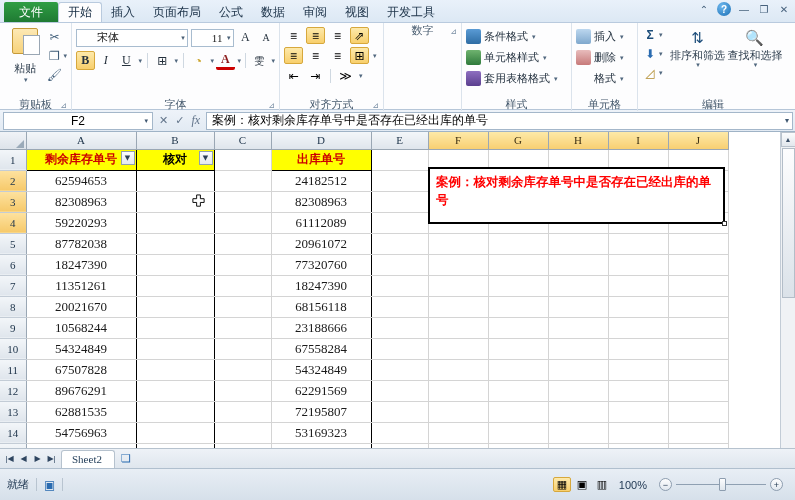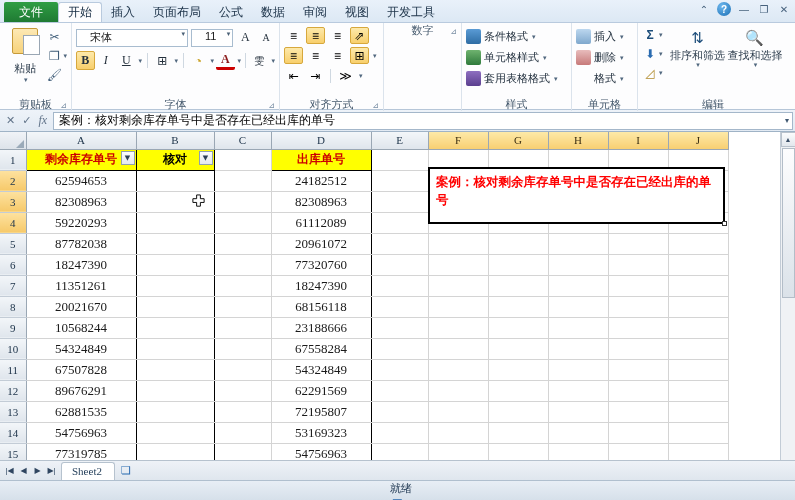--- a/index.html
+++ b/index.html
@@ -85,22 +85,22 @@
     border: 1px solid #9aa7b4;
   }
   .small-ic { width: 16px; height: 16px; display: flex;
               align-items: center; justify-content: center;
               font-size: 12px; color: #3d5b77; }
   .caret { font-size: 7px; color: #50677e; margin-left: 1px; }
 
   
   .combo {
     height: 18px; border: 1px solid #a8bccf; background: #fff;
-    display: flex; padding: 0 2px 0 13px;
-    font-size: 11px; color: #202020;
+    display: flex; align-items: center; padding: 0 2px 0 20px;
+    font-size: 11px; color: #202020; font-family: Liberation Serif, serif;
   }
   .combo .arrow { margin-left: auto; font-size: 7px; color: #4a6076; }
   .fbtn {
     width: 19px; height: 19px; display: flex; align-items: center;
     justify-content: center; font-size: 12px; color: #25313d;
     border-radius: 2px;
   }
   .fbtn.on { background: linear-gradient(#fde9ab, #f8cf6c);
              border: 1px solid #d7a83c; }
 
@@ -227,23 +227,23 @@
     display: flex; align-items: center; font-size: 11px; color: #1f3b57;
     border-radius: 3px 3px 0 0; font-family: "Liberation Serif", serif;
   }
   .newsheet {
     width: 22px; height: 17px; display: flex; align-items: center;
     justify-content: center;
   }
 
   
   .statusbar {
-    height: 20px; display: flex; align-items: center;
+    height: 32px; display: flex; align-items: center;
     background: linear-gradient(#e8eef5, #d6e0ea);
-    border-top: 1px solid #b0bfce; font-size: 11px; color: #1e3category; flex-direction: column;
+    border-top: 1px solid #b0bfce; font-size: 11px; color: #1e3category;
   }
   .st-text { padding-left: 7px; font-size: 11px; color: #1d3550; }
   .st-sep { width: 1px; height: 13px; background: #b8c4d0; margin: 0 7px; }
   .view-btns { display: flex; gap: 2px; margin-left: auto; }
   .vbtn { width: 18px; height: 15px; display: flex; align-items: center;
           justify-content: center; }
   .vbtn.on { background: linear-gradient(#fde9ab, #f8cf6c);
              border: 1px solid #d7a83c; border-radius: 2px; }
   .zoom-txt { font-size: 11px; color: #1d3550; padding: 0 8px; }
   .zoom-slider { display: flex; align-items: center; gap: 0; padding-right: 8px; }
@@ -465,20 +465,24 @@
           <div style="font-size:15px;color:#2a5d8f">🔍</div>
           <div style="margin-top:2px;text-align:right;line-height:1.1">查找和选择</div>
           <div class="caret">▾</div>
         </div>
       </div>
       <div class="grp-label">编辑</div>
     </div>
   </div>
 
   <div class="fxbar">
+    <div class="namebox">
+      <span>F2</span>
+      <span class="arrow">▾</span>
+    </div>
     <div class="fx-ctrls">
       <span>✕</span>
       <span>✓</span>
       <span style="font-style:italic;font-family:'Liberation Serif',serif;font-size:12px">fx</span>
     </div>
     <div class="fx-input">
       <span>案例：核对剩余库存单号中是否存在已经出库的单号</span>
       <span class="fx-drop">▾</span>
     </div>
   </div>

